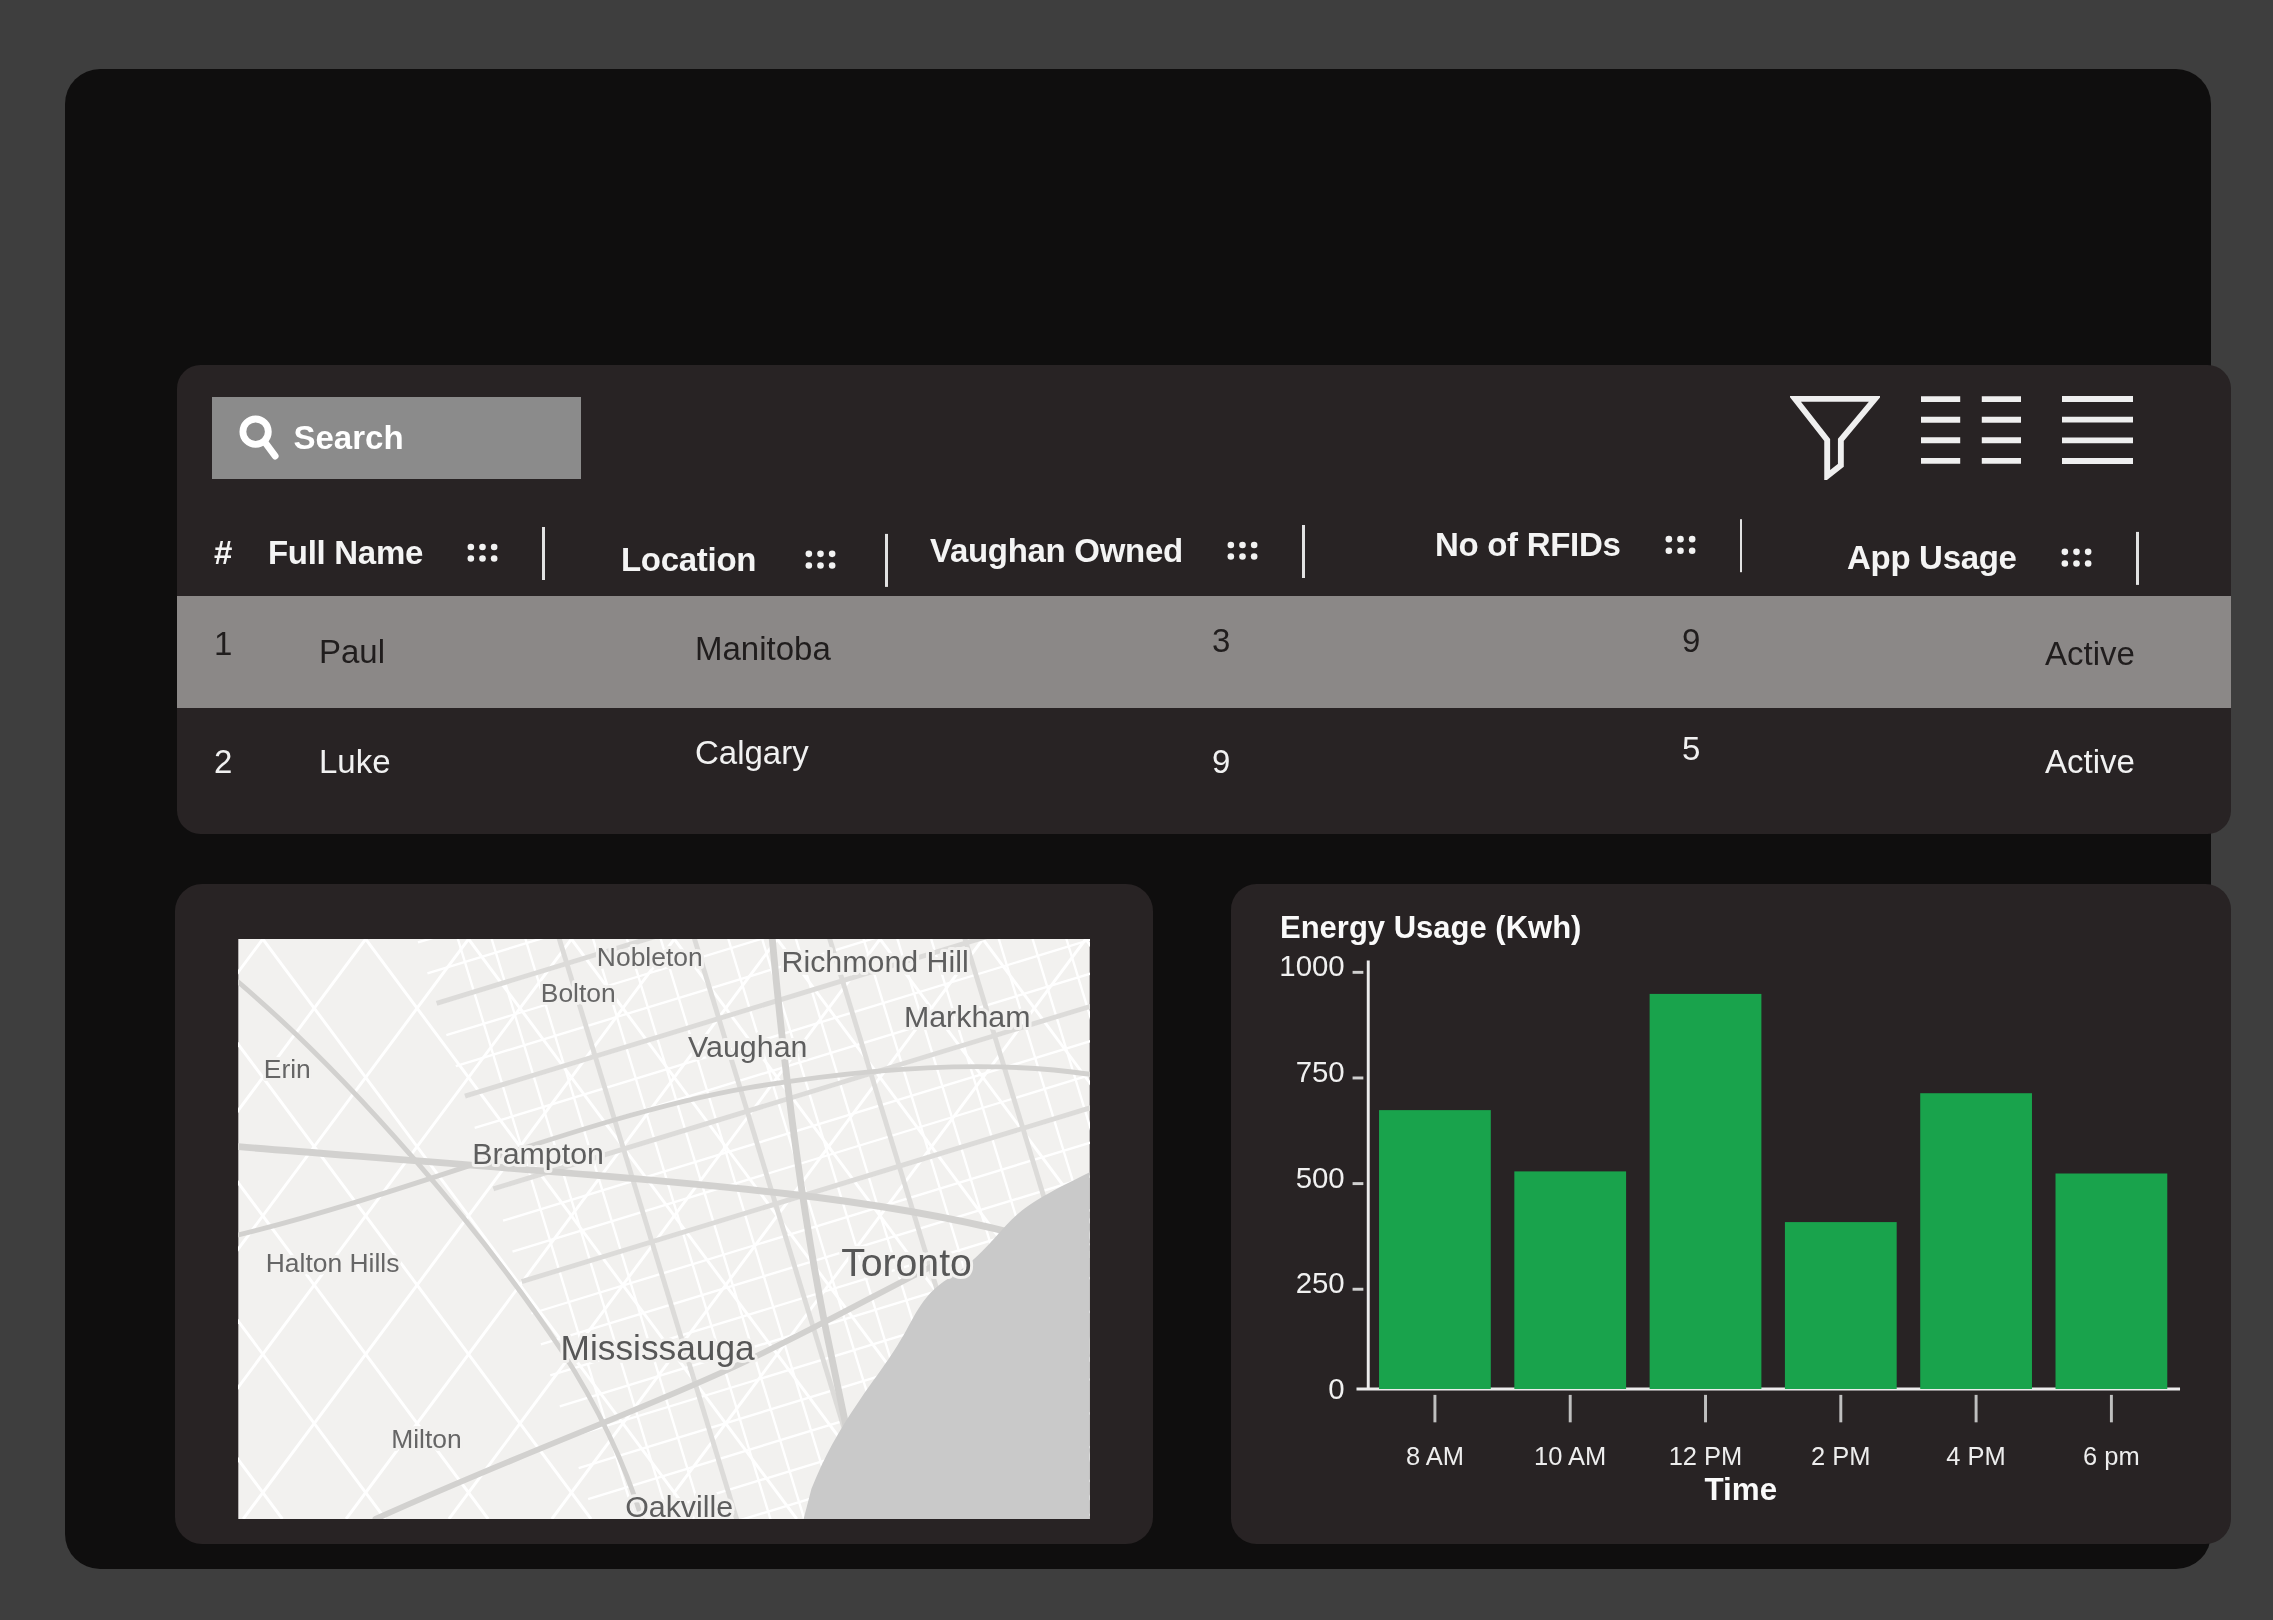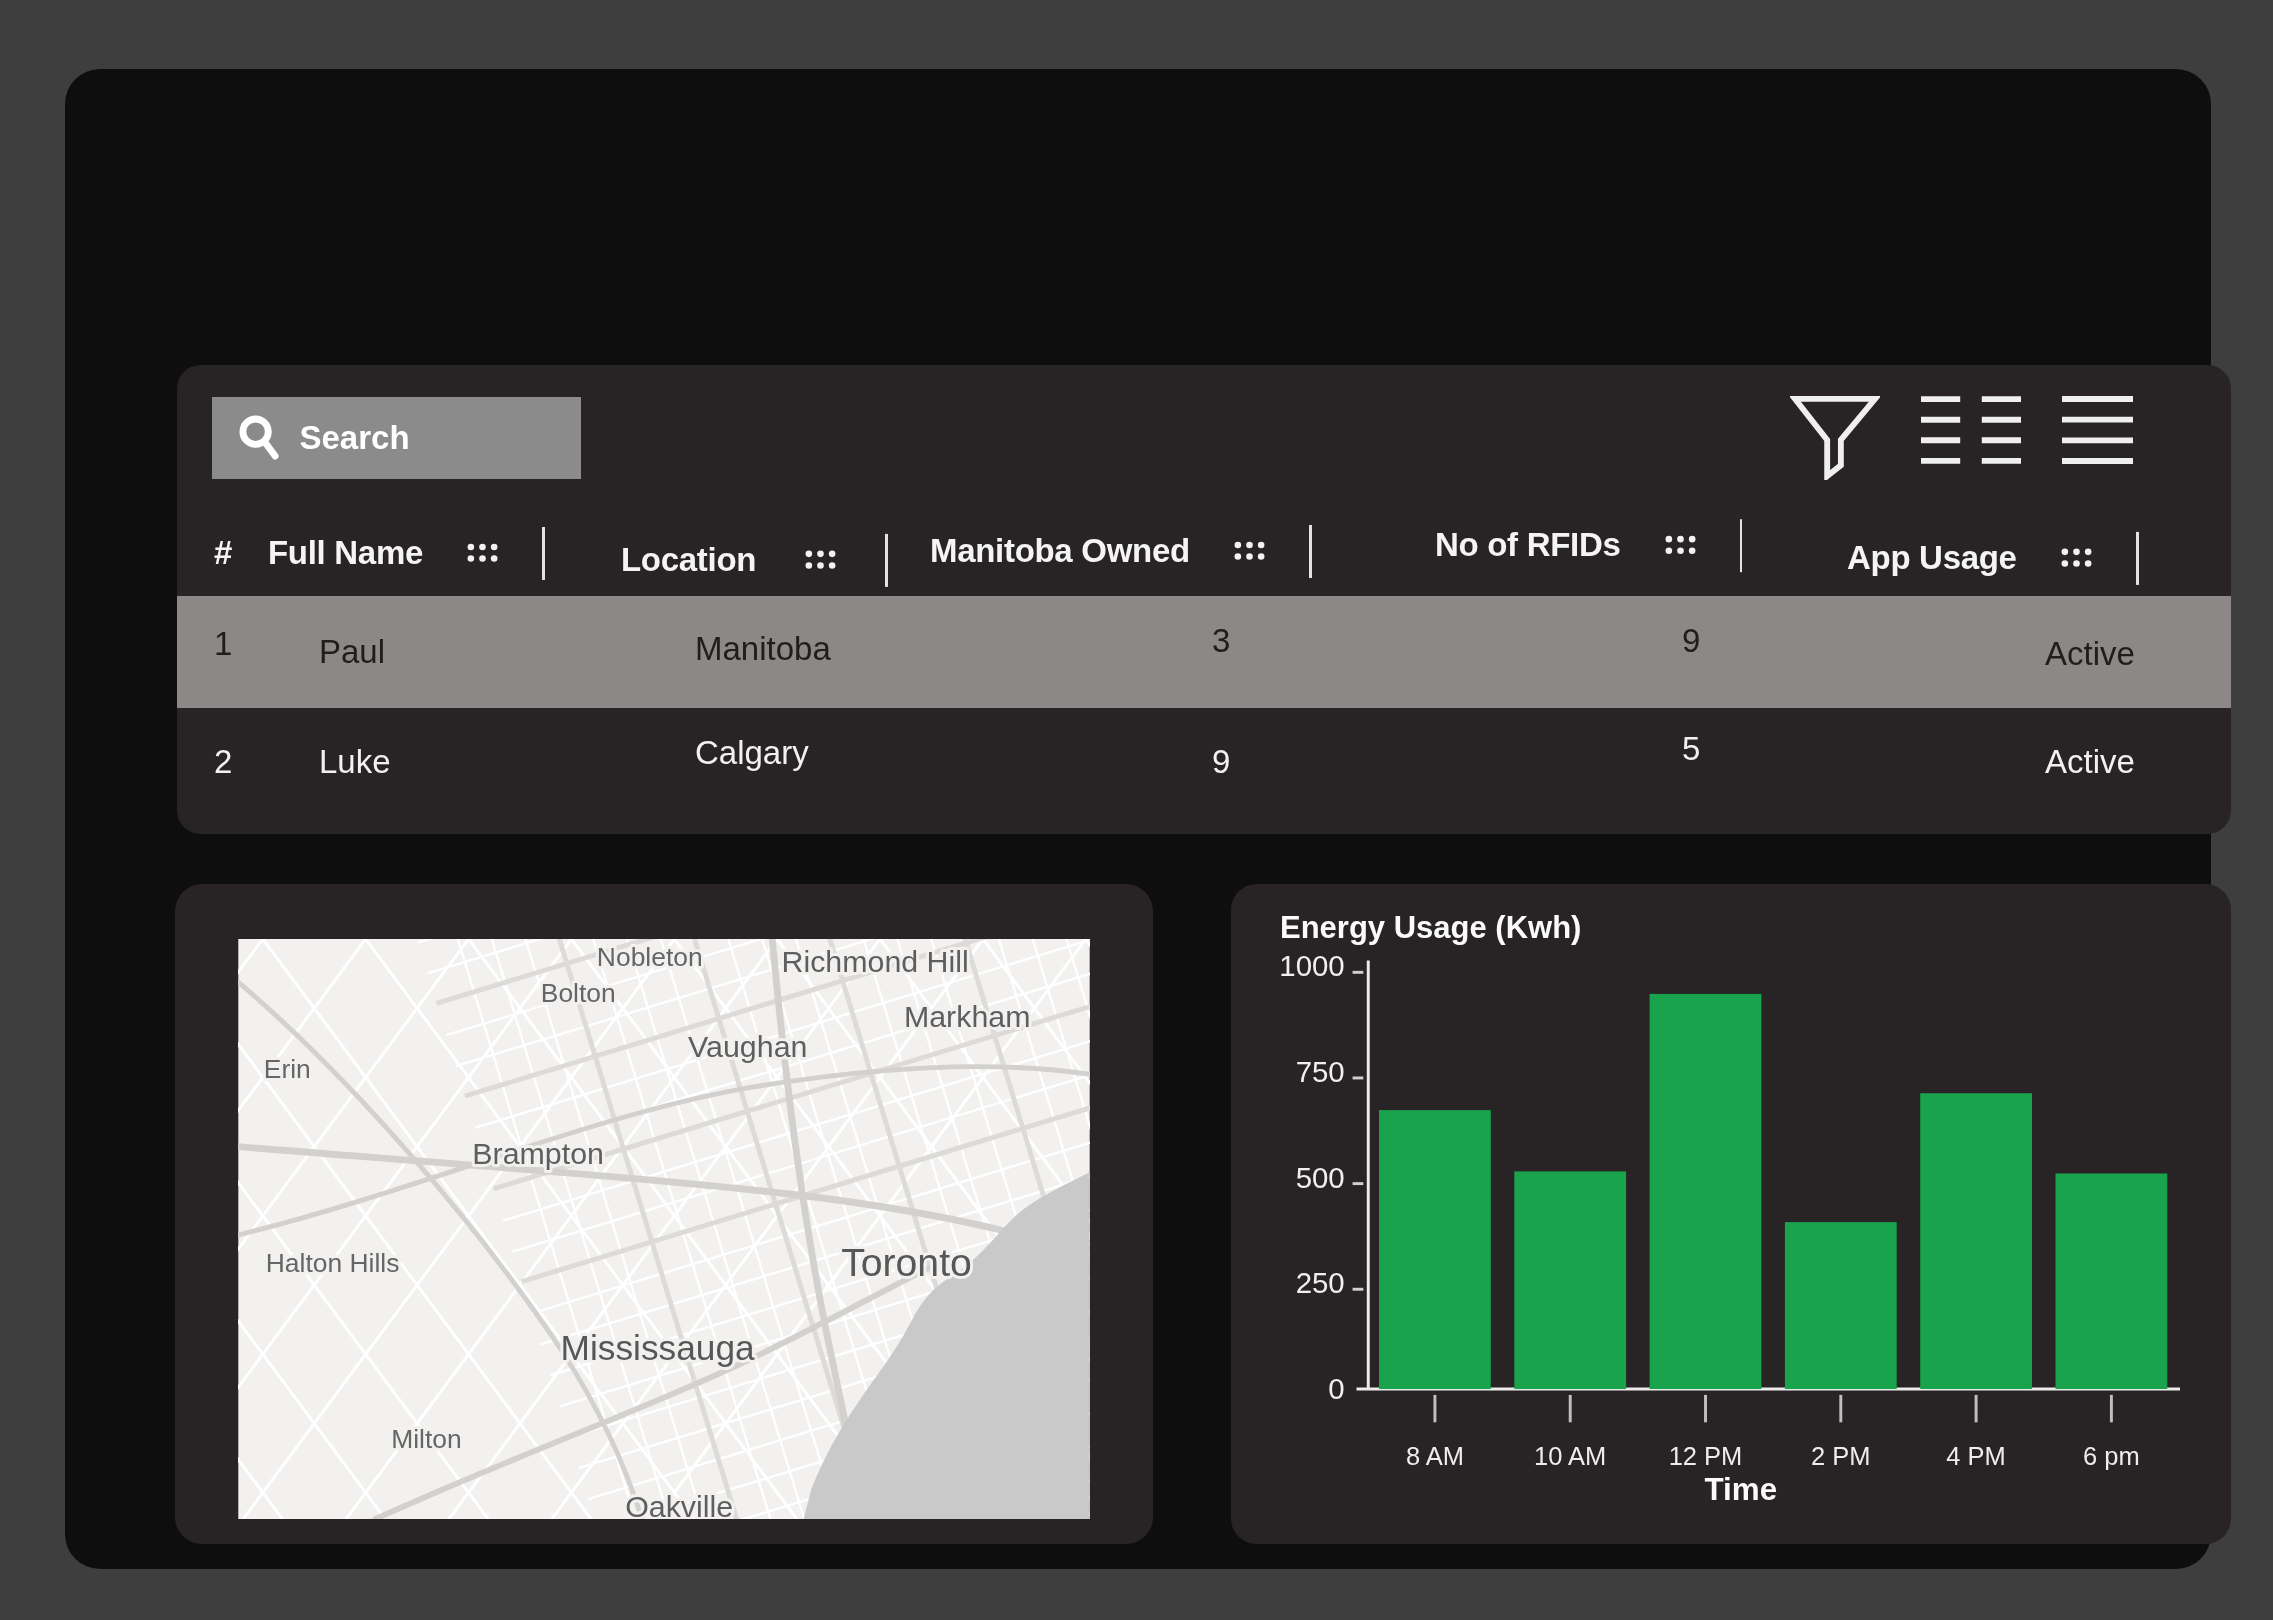--- a/index.html
+++ b/index.html
@@ -17,21 +17,21 @@
     font-weight:700;font-size:76px;color:#FAFAFA;letter-spacing:1px;
   }
   .panel{position:absolute;background:#282324;}
   .table-panel{left:112px;top:296px;width:2054px;height:469px;border-radius:23.5px;}
   .map-panel{left:110px;top:815px;width:978px;height:660px;border-radius:27px;text-align:right;}
   .chart-panel{left:1166px;top:815px;width:1000px;height:660px;border-radius:25.5px;}
 
   
   .search-box{
     position:absolute;left:35px;top:32px;width:369px;height:82px;background:#8B8B8B;
-    display:flex;align-items:center;gap:17px;padding-left:25.5px;box-sizing:border-box;
+    display:flex;align-items:center;gap:11px;padding-left:25.5px;box-sizing:border-box;
   }
   .search-box svg{flex:0 0 auto;}
   .search-box input{
     background:transparent;border:none;outline:none;color:#FFFFFF;
     font-size:33px;font-weight:700;width:245px;font-family:"Liberation Sans",sans-serif;
   }
   .search-box input::placeholder{color:#FFFFFF;opacity:1;}
   .toolbar-icons{
     position:absolute;right:98px;top:29px;display:flex;gap:41px;align-items:flex-start;
   }
@@ -139,21 +139,21 @@
               <circle cx="17" cy="6" r="3.4"></circle>
               <circle cx="29" cy="6" r="3.4"></circle>
           <circle cx="5" cy="18" r="3.4"></circle>
               <circle cx="17" cy="18" r="3.4"></circle>
               <circle cx="29" cy="18" r="3.4"></circle>
             </g>
         </svg>
         <span class="sep"></span>
       </div>
       <div class="th th-chg">
-        <span>Manitoba Owned</span>
+        <span>Vaughan Owned</span>
         <svg width="33" height="23.5" viewBox="0 0 34 24">
           <g fill="#F2F2F2">
               <circle cx="5" cy="6" r="3.4"></circle>
               <circle cx="17" cy="6" r="3.4"></circle>
               <circle cx="29" cy="6" r="3.4"></circle>
           <circle cx="5" cy="18" r="3.4"></circle>
               <circle cx="17" cy="18" r="3.4"></circle>
               <circle cx="29" cy="18" r="3.4"></circle>
             </g>
         </svg>

